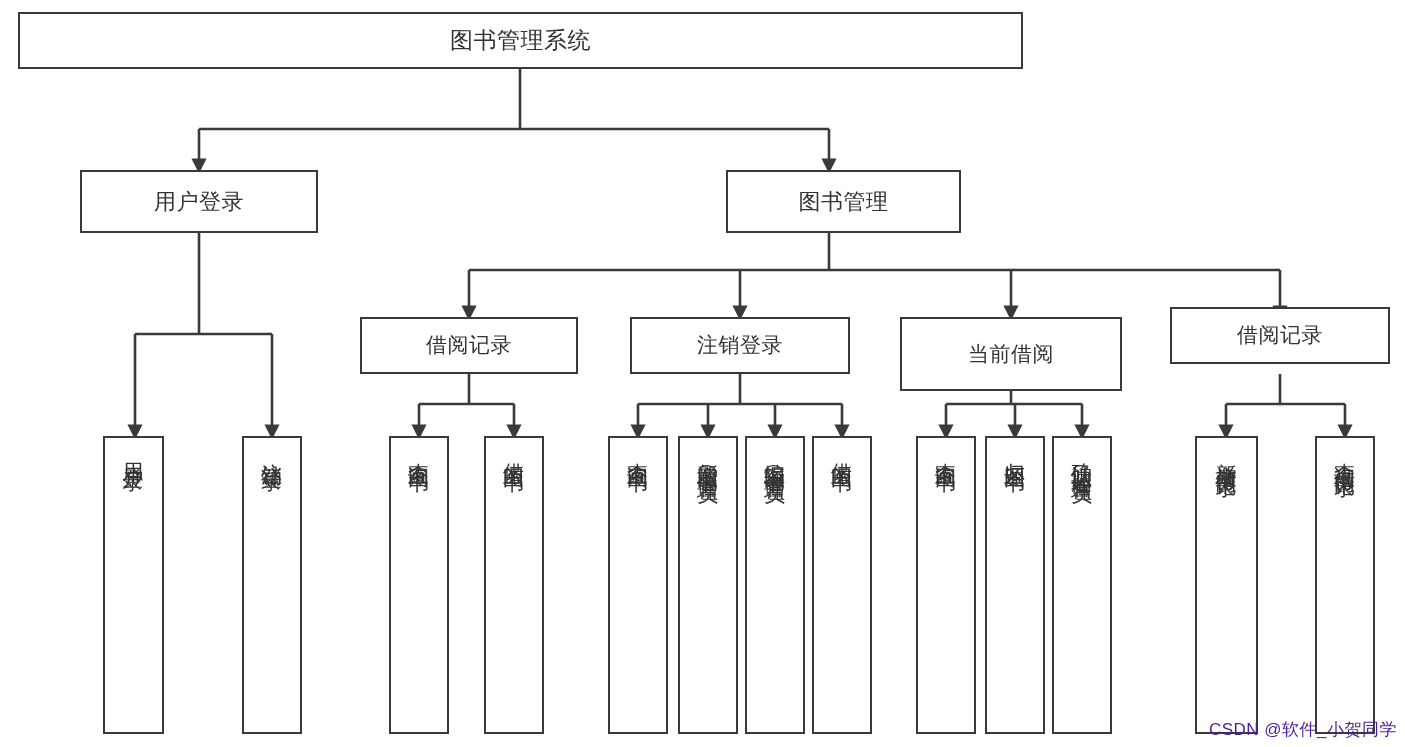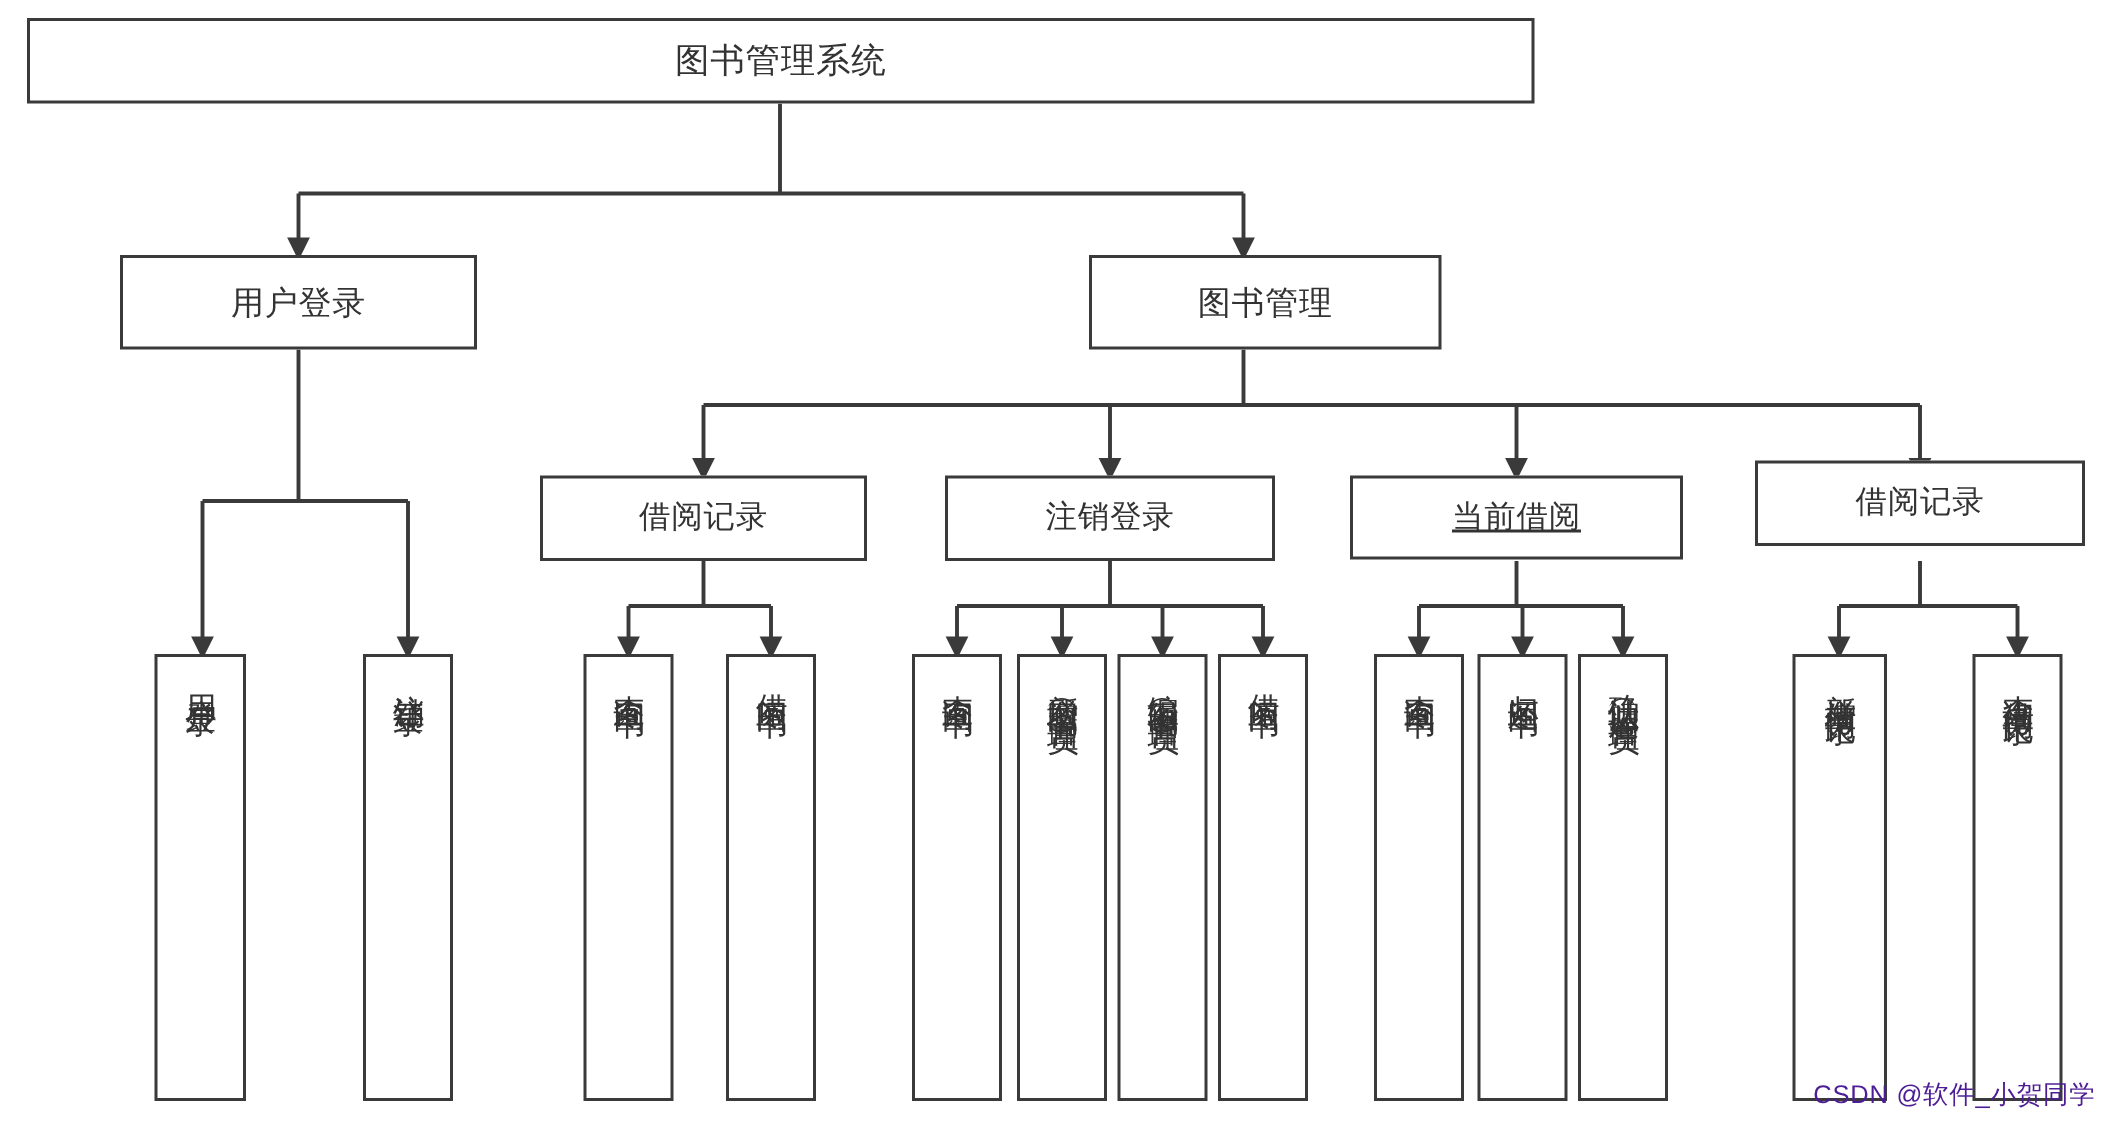--- a/index.html
+++ b/index.html
@@ -138,21 +138,21 @@
   <div class="node-box level1" style="left:726px; top:170px; width:235px; height:63px;justify-content:center;">
     <span class="node-label">图书管理</span>
   </div>
 
   <div class="node-box level2" style="left:360px; top:317px; width:218px; height:57px;">
     <span class="node-label">借阅记录</span>
   </div>
   <div class="node-box level2" style="left:630px; top:317px; width:220px; height:57px;">
     <span class="node-label">注销登录</span>
   </div>
-  <div class="node-box level2" style="left:900px; top:317px; width:222px; height:56px;text-decoration:underline;">
+  <div class="node-box level2" style="left:900px; top:317px; width:222px; height:74px;">
     <span class="node-label">当前借阅</span>
   </div>
   <div class="node-box level2" style="left:1170px; top:307px; width:220px; height:57px;">
     <span class="node-label">借阅记录</span>
   </div>
 
   <div class="node-box leaf" style="left:103px; top:436px; width:61px; height:298px;">
     <span class="node-label">用户登录</span>
   </div>
   <div class="node-box leaf" style="left:242px; top:436px; width:60px; height:298px;">

